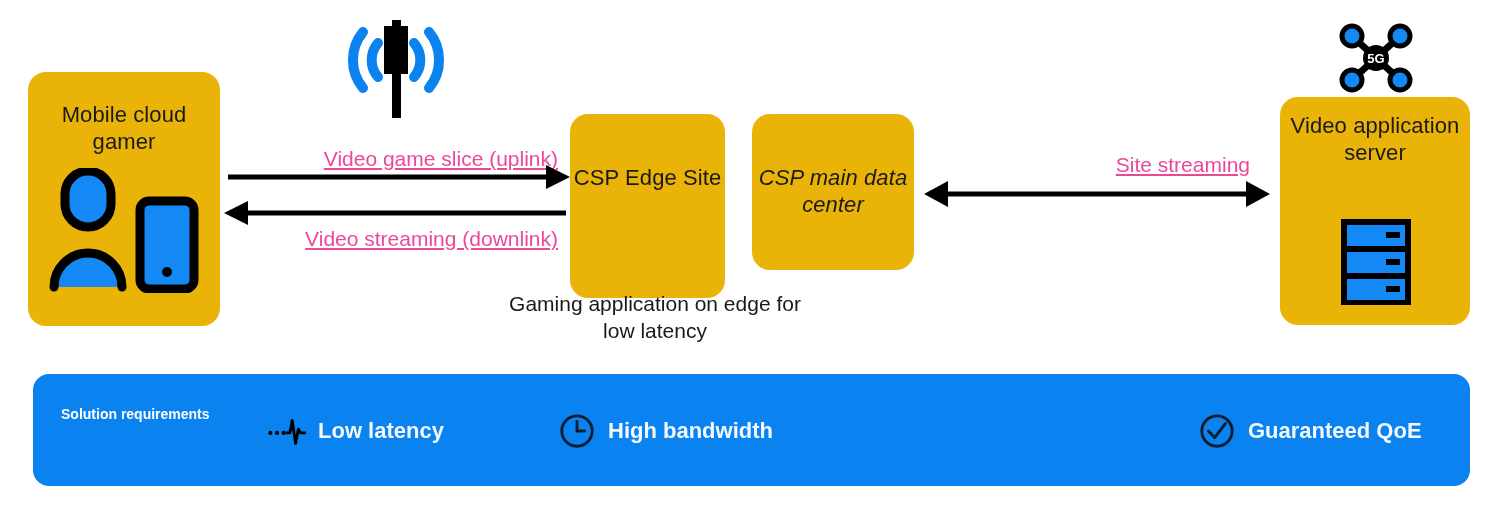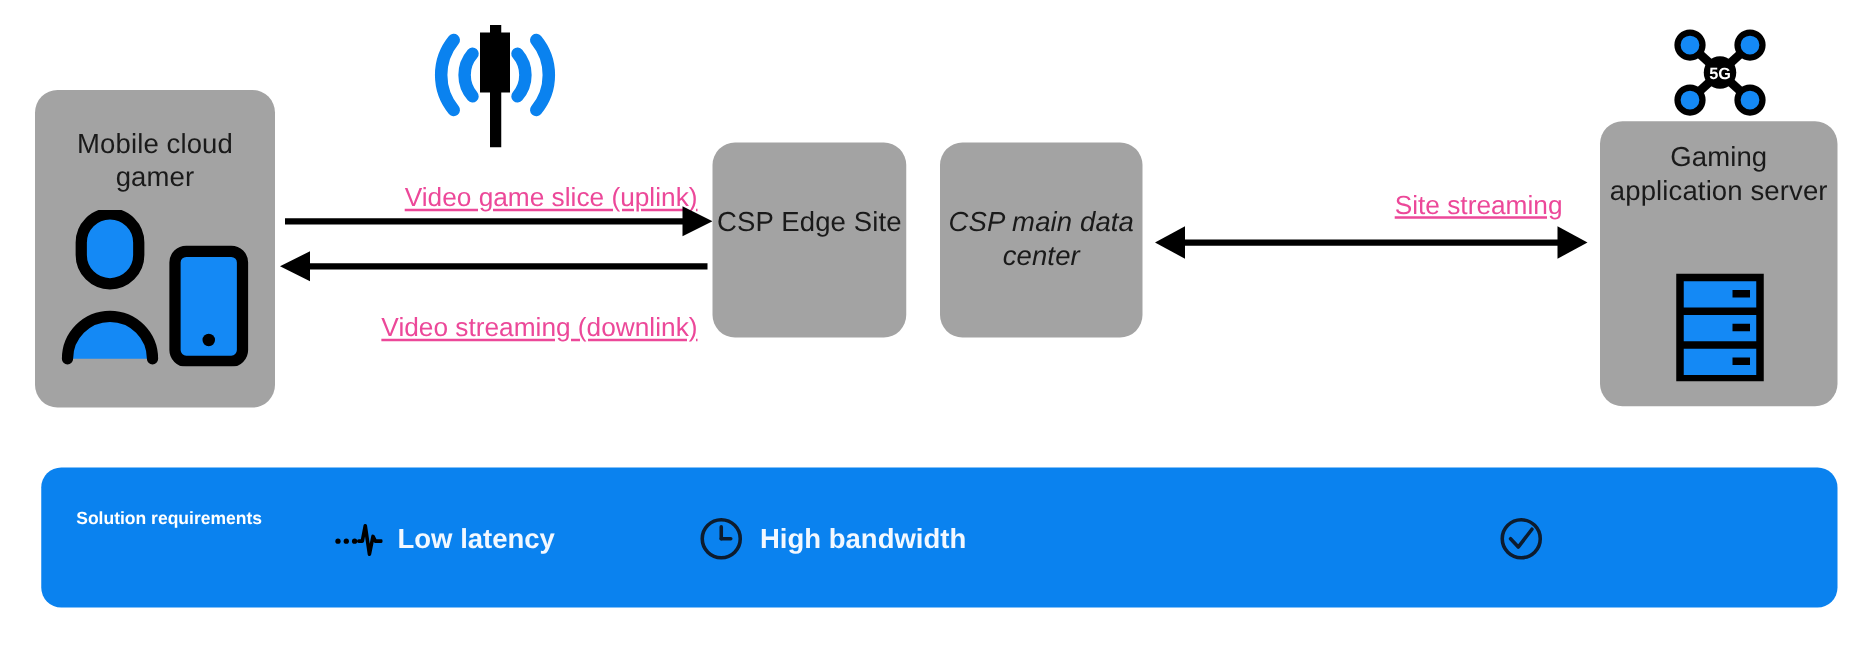--- a/index.html
+++ b/index.html
@@ -17,38 +17,38 @@
     background: #ffffff;
     overflow: hidden;
   }
 
   
   .abs { position: absolute; }
 
   
   .node-box {
     position: absolute;
-    background: #a3a3a3;
+    background: #eab308;
     border-radius: 18px;
     box-sizing: border-box;
   }
   .node-title {
     position: absolute;
     left: 0;
     right: 0;
     text-align: center;
     color: #1a1a1a;
     font-size: 22px;
     line-height: 27px;
     font-weight: 400;
     letter-spacing: .1px;
   }
 
   #box-gamer      { left: 28px;   top: 72px;  width: 192px; height: 254px; }
-  #box-edge       { left: 570px;  top: 114px; width: 155px; height: 156px; }
+  #box-edge       { left: 570px;  top: 114px; width: 155px; height: 184px; }
   #box-datacenter { left: 752px;  top: 114px; width: 162px; height: 156px; font-style: italic; }
   #box-server     { left: 1280px; top: 97px;  width: 190px; height: 228px; }
 
   #box-gamer .node-title      { top: 29px;  font-size: 22px; }
   #box-edge .node-title       { top: 50px;  font-size: 22px; }
   #box-datacenter .node-title { top: 50px;  font-size: 22px; }
   #box-server .node-title     { top: 15px;  font-size: 22px; }
 
   
   .caption {
@@ -64,21 +64,21 @@
   .arrow-label {
     position: absolute;
     text-align: right;
     color: #ec4899;
     font-size: 21px;
     line-height: 25px;
     white-space: nowrap;
     text-decoration: underline;
   }
   #label-uplink   { left: 228px; top: 146px; width: 330px; }
-  #label-downlink { left: 228px; top: 226px; width: 330px; margin-top: 24px; }
+  #label-downlink { left: 228px; top: 226px; width: 330px; }
   #label-stream   { left: 930px; top: 152px; width: 320px; }
 
   
   #tower-icon { left: 336px; top: 18px; width: 120px; height: 100px; }
 
   
   #fiveg-icon { left: 1337px; top: 22px; width: 78px; height: 72px; }
 
   
   #gamer-glyphs { left: 48px; top: 168px; width: 155px; height: 125px; }
@@ -186,20 +186,21 @@
     <line x1="24" y1="15" x2="344" y2="15" stroke="#000000" stroke-width="5"></line>
     <polygon points="26,3 2,15 26,27" fill="#000000"></polygon>
   </svg>
 
   <div class="arrow-label" id="label-downlink">Video streaming (downlink)</div>
 
   <div class="node-box" id="box-edge">
     <div class="node-title">CSP Edge Site</div>
   </div>
 
+  <div class="caption" id="caption-edge">Gaming application on edge for low latency</div>
 
   <div class="node-box" id="box-datacenter">
     <div class="node-title">CSP main data center</div>
   </div>
 
   <div class="arrow-label" id="label-stream">Site streaming</div>
 
   <svg class="arrow-svg" id="arrow-stream" viewBox="0 0 350 32">
     <line x1="24" y1="16" x2="326" y2="16" stroke="#000000" stroke-width="5"></line>
     <polygon points="26,3 2,16 26,29" fill="#000000"></polygon>
@@ -211,21 +212,21 @@
     <line x1="62" y1="15" x2="16" y2="57" stroke="#000000" stroke-width="7"></line>
     <circle cx="15" cy="14" r="10" fill="#1489f5" stroke="#000000" stroke-width="5"></circle>
     <circle cx="63" cy="14" r="10" fill="#1489f5" stroke="#000000" stroke-width="5"></circle>
     <circle cx="15" cy="58" r="10" fill="#1489f5" stroke="#000000" stroke-width="5"></circle>
     <circle cx="63" cy="58" r="10" fill="#1489f5" stroke="#000000" stroke-width="5"></circle>
     <circle cx="39" cy="36" r="13" fill="#000000"></circle>
     <text x="39" y="41" text-anchor="middle" font-family="Liberation Sans, sans-serif" font-size="13" font-weight="bold" fill="#ffffff">5G</text>
   </svg>
 
   <div class="node-box" id="box-server">
-    <div class="node-title">Gaming application server</div>
+    <div class="node-title">Video application server</div>
   </div>
 
   <svg id="server-glyph" class="abs" viewBox="0 0 80 92">
     <rect x="5" y="3" width="70" height="86" fill="#000000"></rect>
     <rect x="11" y="9" width="58" height="21" fill="#1489f5"></rect>
     <rect x="11" y="36" width="58" height="21" fill="#1489f5"></rect>
     <rect x="11" y="63" width="58" height="21" fill="#1489f5"></rect>
     <rect x="50" y="16" width="14" height="6" fill="#000000"></rect>
     <rect x="50" y="43" width="14" height="6" fill="#000000"></rect>
     <rect x="50" y="70" width="14" height="6" fill="#000000"></rect>
@@ -252,16 +253,17 @@
       </svg>
       <span class="req-label">High bandwidth</span>
     </div>
 
 
     <div class="req-item" id="req-item-3">
       <svg class="req-icon" viewBox="0 0 40 40">
         <circle cx="20" cy="20" r="16" fill="none" stroke="#0d1c2e" stroke-width="3"></circle>
         <polyline points="11,20 17.5,27 29,12" fill="none" stroke="#0d1c2e" stroke-width="3" stroke-linecap="round" stroke-linejoin="round"></polyline>
       </svg>
+      <span class="req-label">Guaranteed QoE</span>
     </div>
   </div>
 
 </div>
 
 </body></html>

